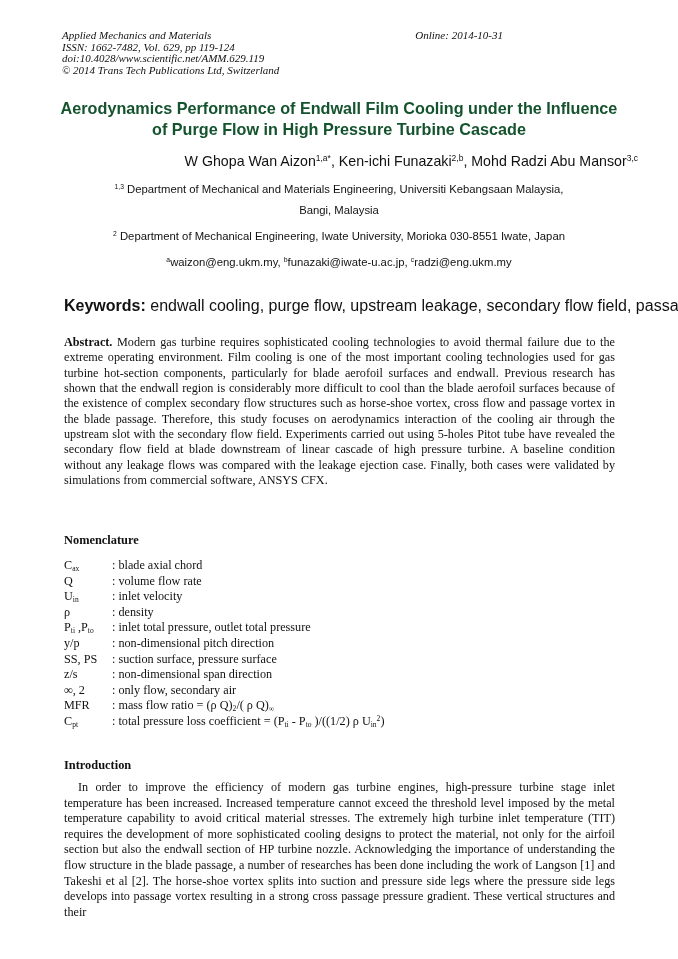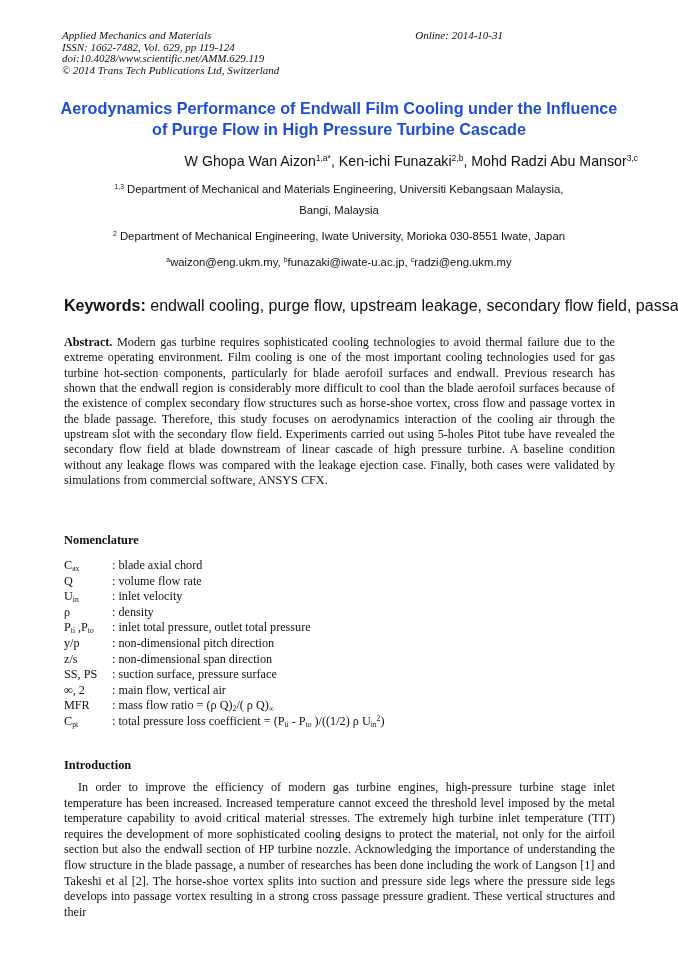--- a/index.html
+++ b/index.html
@@ -3,21 +3,21 @@
 <meta charset="utf-8">
 <style>
   html, body { margin: 0; padding: 0; background: #ffffff; }
   body { width: 678px; height: 959px; position: relative; overflow: hidden; color: #111; }
   .page { position: absolute; left: 0; top: 16px; width: 569px; height: 959px; }
 
   .header-left { position: absolute; left: 62px; top: 14px; font-family: "Liberation Serif", serif; font-style: italic; font-size: 11px; line-height: 11.6px; color: #111; }
   .header-left div { white-space: nowrap; }
   .header-right { position: absolute; right: 66px; top: 14px; font-family: "Liberation Serif", serif; font-style: italic; font-size: 11px; line-height: 11.6px; white-space: nowrap; }
 
-  .title { position: absolute; left: 40px; width: 598px; top: 82px; text-align: center; font-family: "Liberation Sans", sans-serif; font-weight: bold; font-size: 16.2px; line-height: 21px; color: #1d4ed8; }
+  .title { position: absolute; left: 40px; width: 598px; top: 82px; text-align: center; font-family: "Liberation Sans", sans-serif; font-weight: bold; font-size: 16.2px; line-height: 21px; color: #14532d; }
   .authors { position: absolute; left: 40px; width: 598px; top: 136px; text-align: right; font-family: "Liberation Sans", sans-serif; font-size: 14.2px; line-height: 18px; white-space: nowrap; }
   .authors sup, .affil sup, .emails sup { font-size: 0.6em; vertical-align: 0.55em; line-height: 0; }
 
   .affil { position: absolute; left: 40px; width: 598px; text-align: center; font-family: "Liberation Sans", sans-serif; font-size: 11.3px; line-height: 21px; }
   .affil1 { top: 163px; }
   .affil2 { top: 210px; }
   .emails { position: absolute; left: 40px; width: 598px; top: 237px; text-align: center; font-family: "Liberation Sans", sans-serif; font-size: 11.3px; line-height: 18px; white-space: nowrap; }
 
   .keywords { position: absolute; left: 64px; top: 282px; font-family: "Liberation Sans", sans-serif; font-size: 16px; line-height: 16px; white-space: nowrap; }
   .keywords b { font-weight: bold; }
@@ -100,30 +100,30 @@
     </div>
     <div class="nomen-row">
       <span class="nomen-sym"><span>P</span><sub>ti</sub><span> ,P</span><sub>to</sub></span>
       <span class="nomen-def">: inlet total pressure, outlet total pressure</span>
     </div>
     <div class="nomen-row">
       <span class="nomen-sym"><span>y/p</span></span>
       <span class="nomen-def">: non-dimensional pitch direction</span>
     </div>
     <div class="nomen-row">
+      <span class="nomen-sym"><span>SS, PS</span></span>
+      <span class="nomen-def">: suction surface, pressure surface</span>
+    </div>
+    <div class="nomen-row">
       <span class="nomen-sym"><span>z/s</span></span>
       <span class="nomen-def">: non-dimensional span direction</span>
     </div>
     <div class="nomen-row">
-      <span class="nomen-sym"><span>SS, PS</span></span>
-      <span class="nomen-def">: suction surface, pressure surface</span>
-    </div>
-    <div class="nomen-row">
       <span class="nomen-sym"><span>∞, 2</span></span>
-      <span class="nomen-def">: main flow, vertical air</span>
+      <span class="nomen-def">: only flow, secondary air</span>
     </div>
     <div class="nomen-row">
       <span class="nomen-sym"><span>MFR</span></span>
       <span class="nomen-def"><span>: mass flow ratio = (ρ Q)</span><sub>2</sub><span>/( ρ Q)</span><sub>∞</sub></span>
     </div>
     <div class="nomen-row">
       <span class="nomen-sym"><span>C</span><sub>pt</sub></span>
       <span class="nomen-def"><span>: total pressure loss coefficient = (P</span><sub>ti</sub><span> - P</span><sub>to</sub><span> )/((1/2) ρ U</span><sub>in</sub><sup>2</sup><span>)</span></span>
     </div>
   </div>

